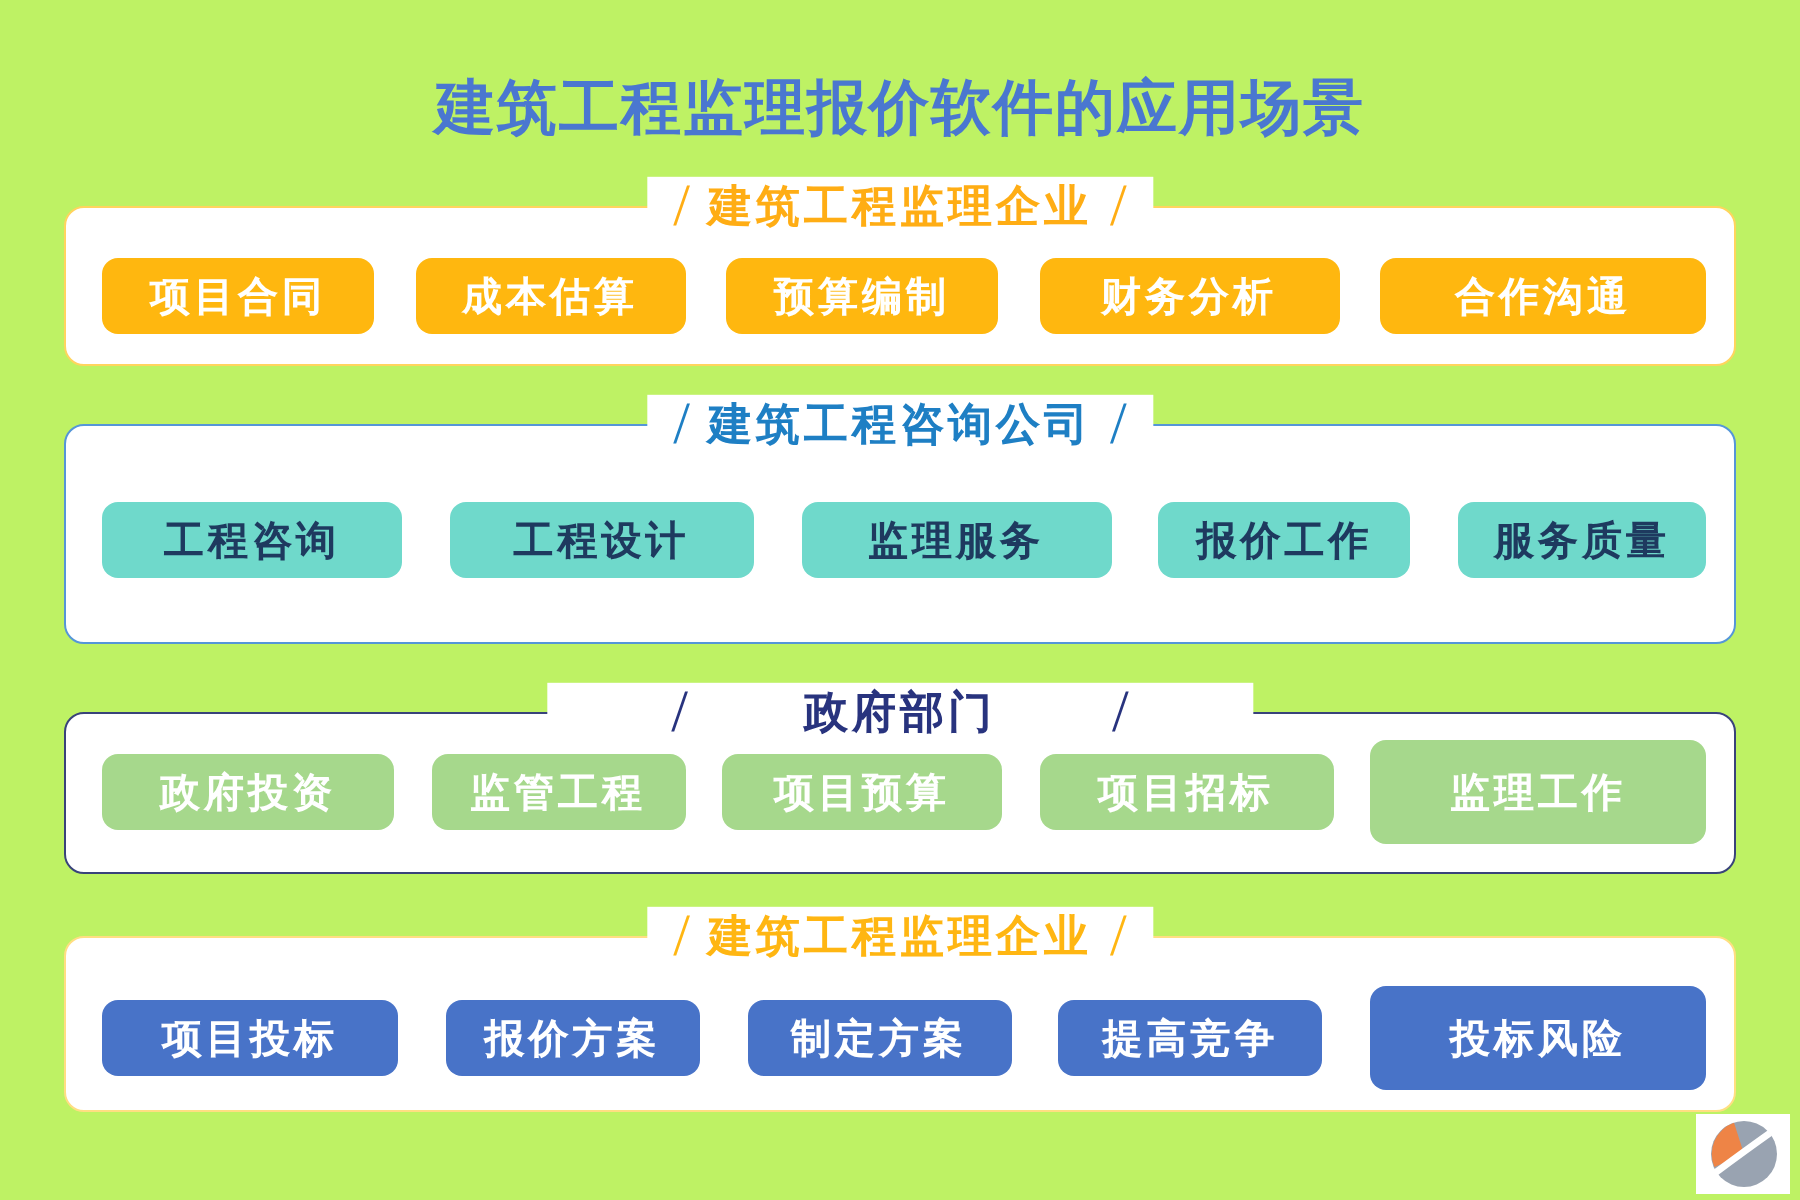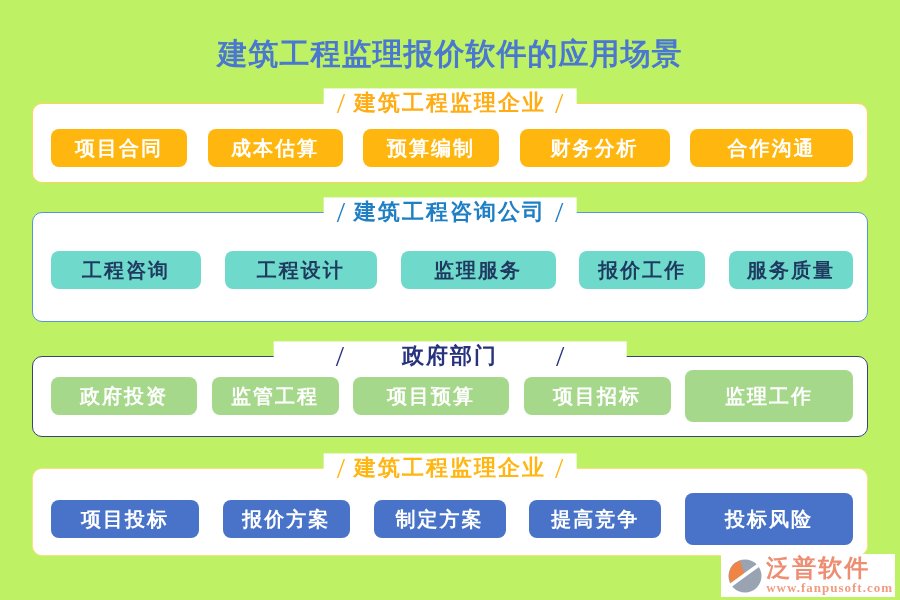--- a/index.html
+++ b/index.html
@@ -49,21 +49,21 @@
   }
   .btn.tall{height:52px;}
   
   .g1 .btn:nth-child(1){width:136px}.g1 .btn:nth-child(2){width:135px}
   .g1 .btn:nth-child(3){width:136px}.g1 .btn:nth-child(4){width:150px}
   .g1 .btn:nth-child(5){width:163px}
   .g2 .btn:nth-child(1){width:150px}.g2 .btn:nth-child(2){width:152px}
   .g2 .btn:nth-child(3){width:155px}.g2 .btn:nth-child(4){width:126px}
   .g2 .btn:nth-child(5){width:124px}
   .g3 .btn:nth-child(1){width:146px}.g3 .btn:nth-child(2){width:127px}
-  .g3 .btn:nth-child(3){width:156px}.g3 .btn:nth-child(4){width:147px}
+  .g3 .btn:nth-child(3){width:140px}.g3 .btn:nth-child(4){width:147px}
   .g3 .btn:nth-child(5){width:168px}
   .g4 .btn:nth-child(1){width:148px}.g4 .btn:nth-child(2){width:127px}
   .g4 .btn:nth-child(3){width:132px}.g4 .btn:nth-child(4){width:132px}
   .g4 .btn:nth-child(5){width:168px}
   .watermark{
     position:absolute;right:5px;bottom:3px;z-index:3;background:#fff;
     display:flex;align-items:center;padding:2px 2px 2px 6px;
   }
   .wm-logo{width:36px;height:36px;margin-right:3px;}
   .wm-text{display:flex;flex-direction:column;line-height:1.05;}
@@ -136,19 +136,15 @@
       <button class="btn tall">投标风险</button>
     </div>
   </section>
 
   <div class="watermark">
     <svg class="wm-logo" viewBox="0 0 36 36" aria-hidden="true">
       <circle cx="18" cy="18" r="16.5" fill="#99a3b1"></circle>
       <path d="M13 2.4 A16.5 16.5 0 0 0 3.2 24.5 L18 18 Z" fill="#ee8446"></path>
       <path d="M31 7.5 Q19 16 3.5 27.5" stroke="#ffffff" stroke-width="3.5" fill="none"></path>
     </svg>
-    <div class="wm-text">
-      <span class="wm-brand">泛普软件</span>
-      <span class="wm-url">www.fanpusoft.com</span>
-    </div>
   </div>
 
 </div>
 
 </body></html>

